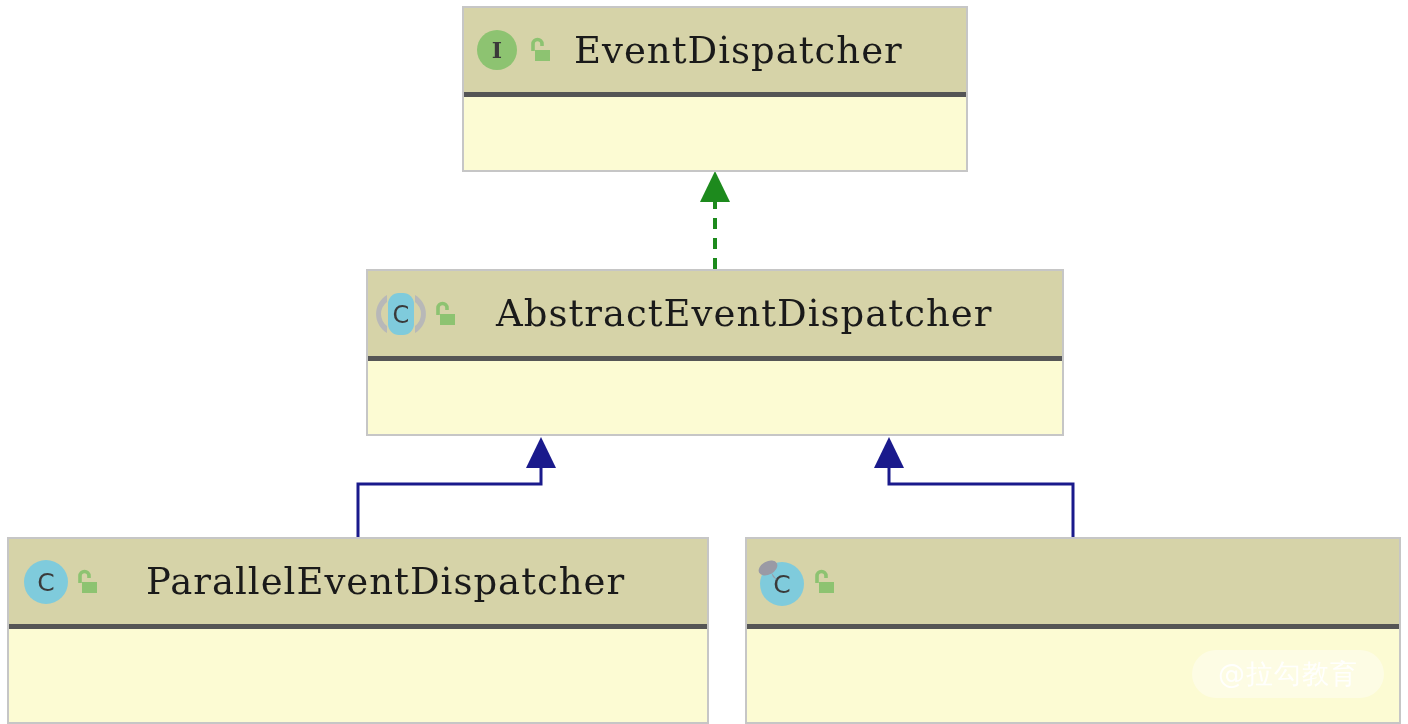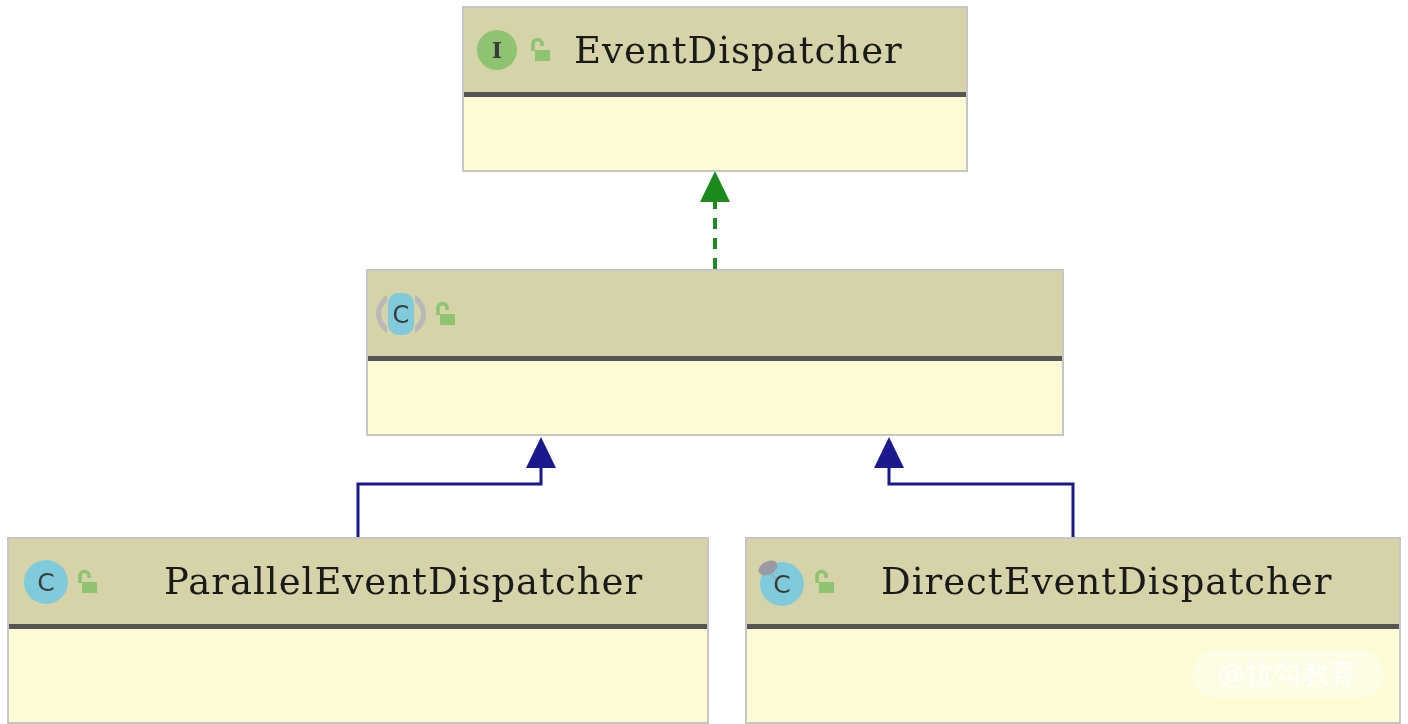--- a/index.html
+++ b/index.html
@@ -82,21 +82,21 @@
   #box-abstract-event-dispatcher {
     left: 366px; top: 269px; width: 698px; height: 167px;
   }
   #box-abstract-event-dispatcher .uml-header { height: 90px; padding-left: 6px; }
   #box-abstract-event-dispatcher .uml-title { font-size: 37px; margin-left: 34px; }
 
   #box-parallel-event-dispatcher {
     left: 7px; top: 537px; width: 702px; height: 187px;
   }
   #box-parallel-event-dispatcher .uml-header { height: 90px; padding-left: 14px; }
-  #box-parallel-event-dispatcher .uml-title { font-size: 37px; margin-left: 60px; }
+  #box-parallel-event-dispatcher .uml-title { font-size: 37px; margin-left: 42px; }
 
   #box-direct-event-dispatcher {
     left: 745px; top: 537px; width: 656px; height: 187px;
   }
   #box-direct-event-dispatcher .uml-header { height: 90px; padding-left: 8px; }
   #box-direct-event-dispatcher .uml-title { font-size: 37px; margin-left: 40px; }
 
   
   #watermark {
     position: absolute;
@@ -163,20 +163,21 @@
           <path d="M 13 5 A 22 22 0 0 0 13 43 L 13 36 A 15 15 0 0 1 13 12 Z" fill="#b8b8b8"></path>
           <path d="M 41 5 A 22 22 0 0 1 41 43 L 41 36 A 15 15 0 0 0 41 12 Z" fill="#b8b8b8"></path>
           <rect x="14" y="3" width="26" height="42" rx="11" fill="#7fcbdc"></rect>
           <text x="27" y="33" text-anchor="middle" font-family="DejaVu Sans, sans-serif" font-size="24" fill="#3a3a3a">C</text>
         </svg>
         <svg class="lock-icon" width="30" height="30" viewBox="0 0 30 30" style="margin-left:4px">
           <path d="M 6 16 L 6 9 A 4.5 4.5 0 0 1 15 9 L 15 11" fill="none" stroke="#8dc371" stroke-width="3.6"></path>
           <rect x="8" y="15" width="15" height="11" fill="#8dc371"></rect>
         </svg>
       </span>
+      <span class="uml-title">AbstractEventDispatcher</span>
     </div>
     <div class="uml-body"></div>
   </div>
 
   <div class="uml-box" id="box-parallel-event-dispatcher">
     <div class="uml-header">
       <span class="icon-group">
         <svg class="stereo-icon" width="46" height="46" viewBox="0 0 46 46">
           <circle cx="23" cy="23" r="22" fill="#7fcbdc"></circle>
           <text x="23" y="32" text-anchor="middle" font-family="DejaVu Sans, sans-serif" font-size="25" fill="#3a3a3a">C</text>
@@ -198,20 +199,19 @@
           <circle cx="27" cy="27" r="22" fill="#7fcbdc"></circle>
           <text x="27" y="36" text-anchor="middle" font-family="DejaVu Sans, sans-serif" font-size="25" fill="#3a3a3a">C</text>
           <ellipse cx="13" cy="11" rx="10" ry="6.5" fill="#9a9aa5" transform="rotate(-28 13 11)"></ellipse>
           <path d="M 16 15 L 22 23 L 18 20 Z" fill="#9a9aa5"></path>
         </svg>
         <svg class="lock-icon" width="30" height="30" viewBox="0 0 30 30" style="margin-left:4px">
           <path d="M 6 16 L 6 9 A 4.5 4.5 0 0 1 15 9 L 15 11" fill="none" stroke="#8dc371" stroke-width="3.6"></path>
           <rect x="8" y="15" width="15" height="11" fill="#8dc371"></rect>
         </svg>
       </span>
-      <span class="uml-title">DirectEventDispatcher</span>
     </div>
     <div class="uml-body"></div>
   </div>
 
   <div id="watermark">@拉勾教育</div>
 
 </div>
 
 </body></html>

